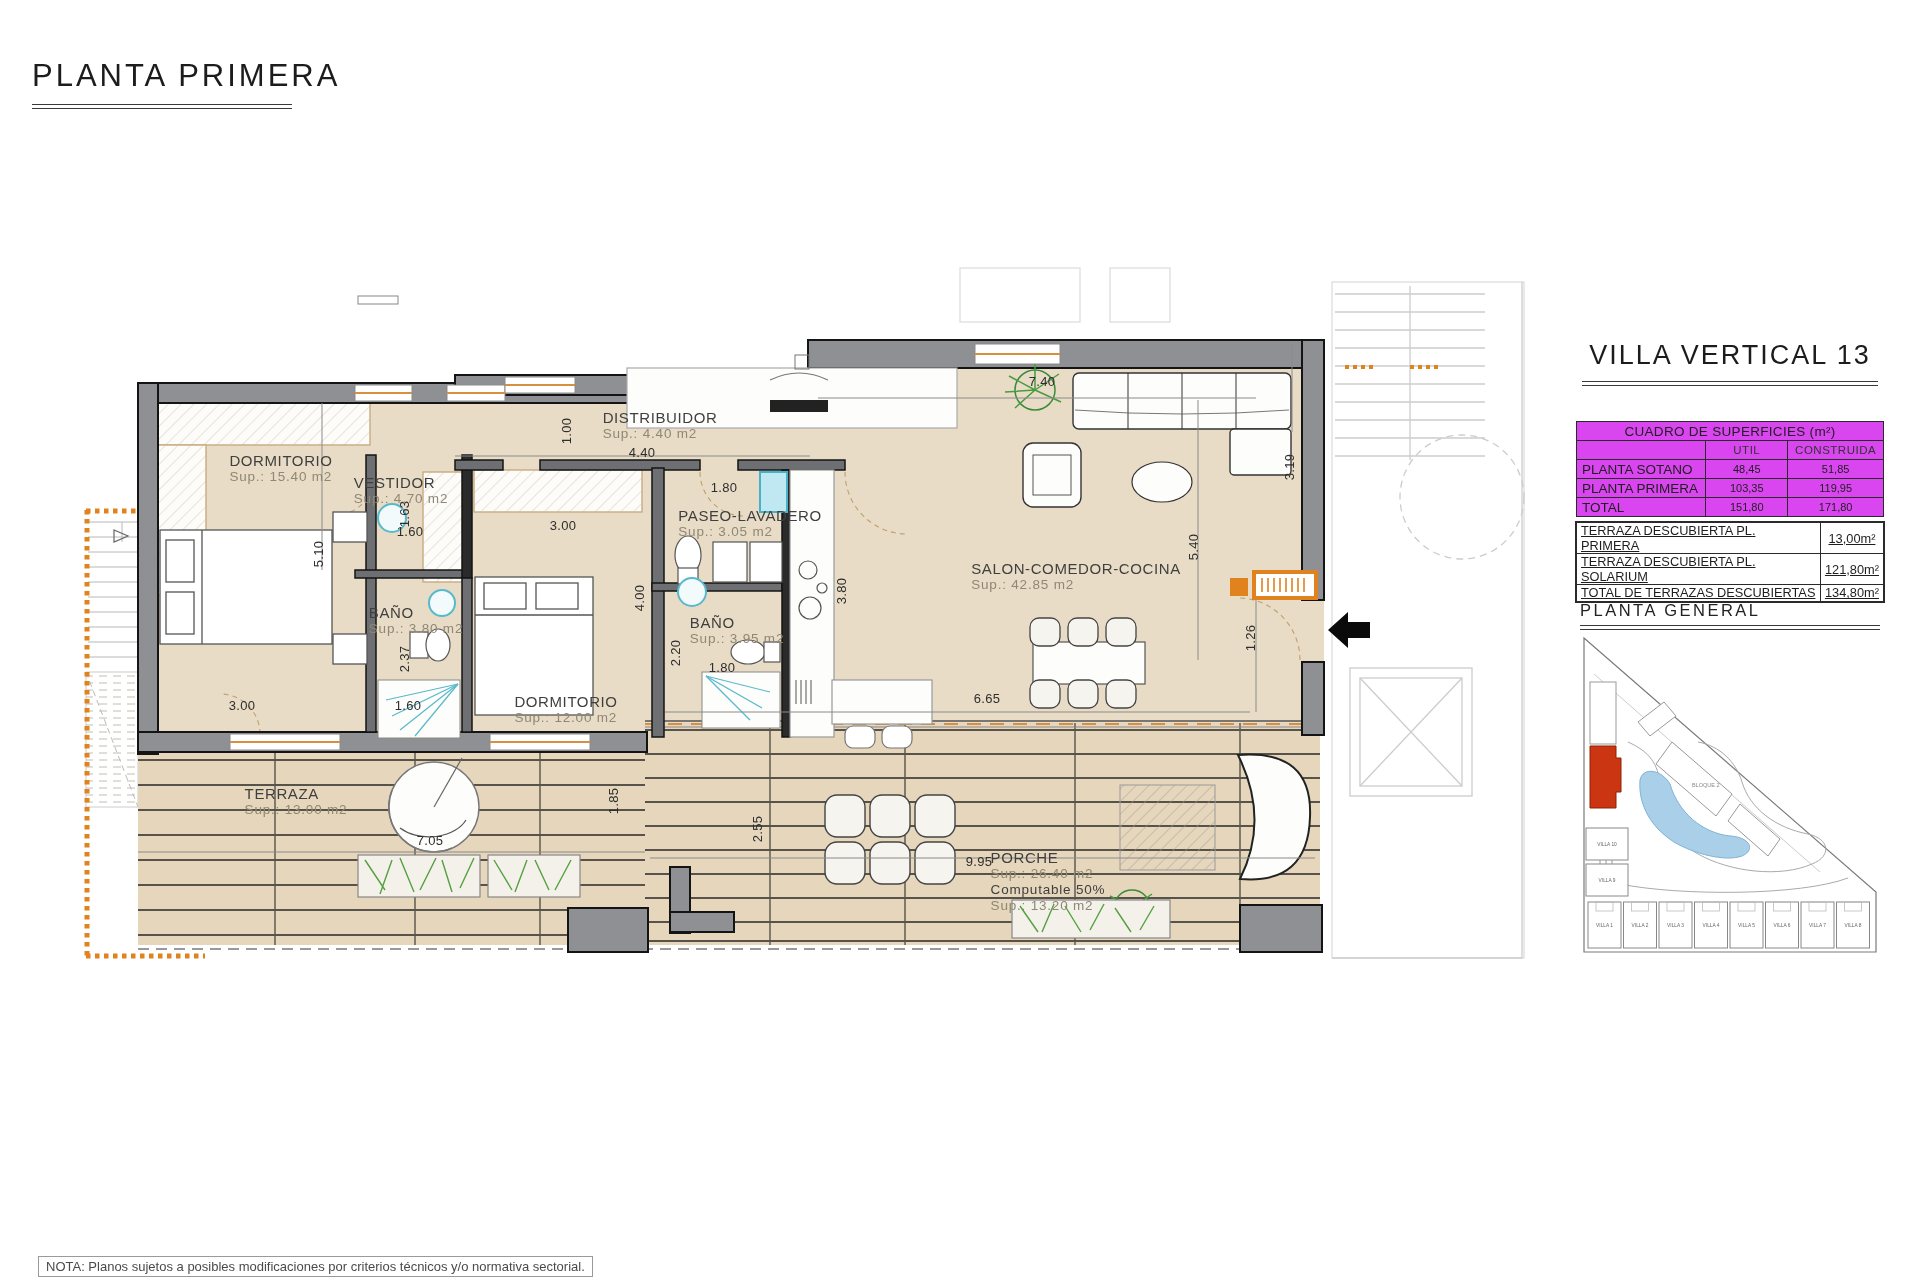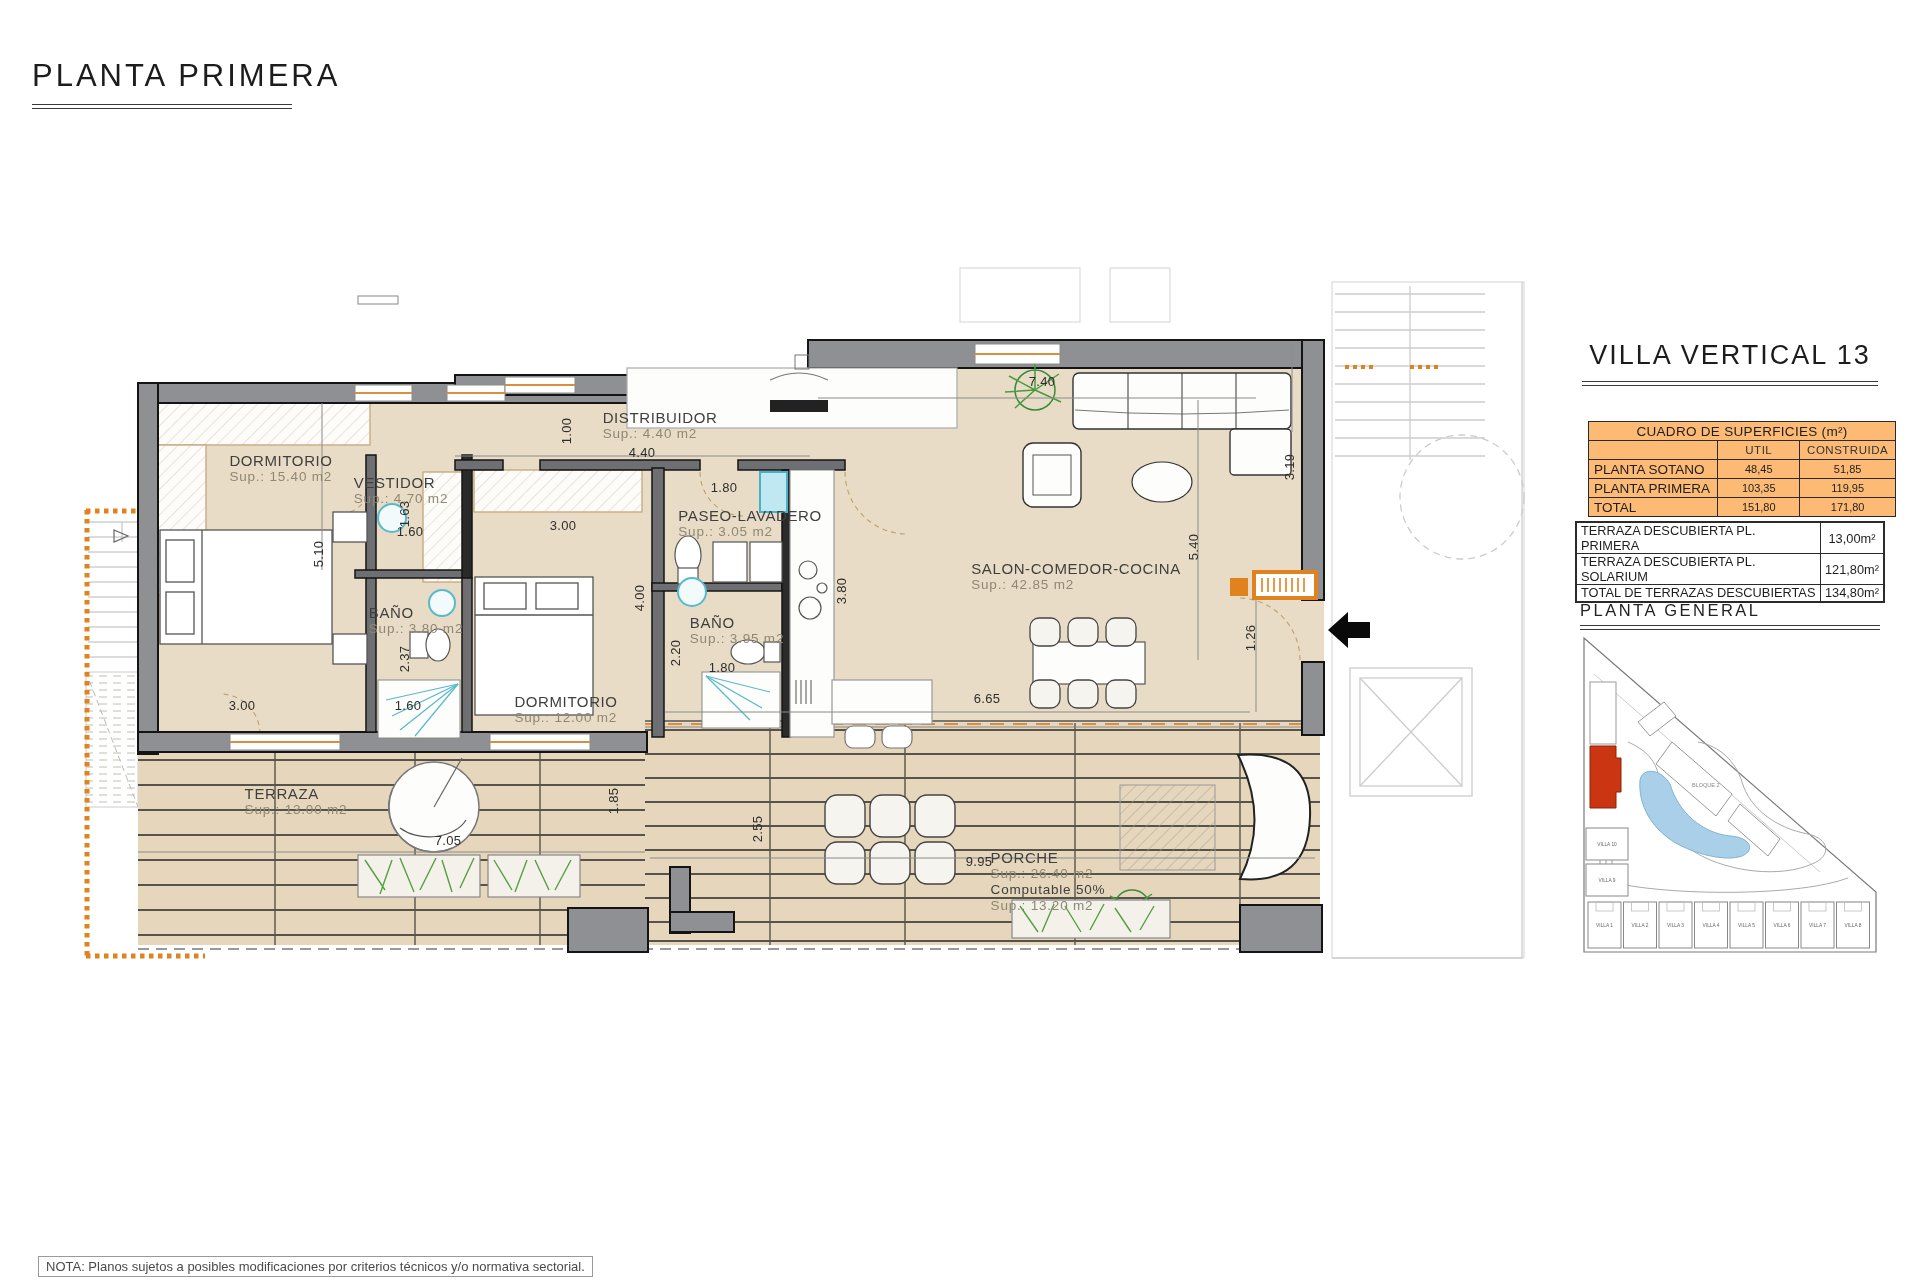--- a/index.html
+++ b/index.html
@@ -10,28 +10,28 @@
   .dbl-rule{position:absolute;border-top:1.5px solid #3a3a3a;border-bottom:1px solid #3a3a3a;height:3px;}
   
   .room{position:absolute;transform:translate(-50%,0);text-align:left;white-space:nowrap;z-index:30;}
   .room .nm{font-size:15px;color:#3f3f3f;letter-spacing:.6px;line-height:17px;}
   .room .sp{font-size:13.5px;color:#8e8874;letter-spacing:.8px;line-height:16px;}
   .room .sp.dk{color:#3f3f3f;}
   .dim{position:absolute;font-size:13px;color:#2e2e2e;transform:translate(-50%,-50%);
        white-space:nowrap;z-index:25;letter-spacing:.3px;}
   .dim.v{transform:translate(-50%,-50%) rotate(-90deg);}
   
-  .tbl{position:absolute;border-collapse:collapse;background:#fdba74;font-size:13px;color:#1e1e1e;margin-left:12px;}
+  .tbl{position:absolute;border-collapse:collapse;background:#d946ef;font-size:13px;color:#1e1e1e;}
   .tbl td,.tbl th{border:1px solid #2a2a2a;padding:1px 5px;font-weight:400;height:16px;}
   .tbl .ttl{text-align:center;font-size:13.5px;letter-spacing:.3px;}
   .tbl .hd{text-align:center;font-size:11.5px;color:#333;letter-spacing:.5px;}
   .tbl .num{text-align:center;font-size:11px;}
   .tbl .lb{font-size:13.5px;}
   .tbl2{position:absolute;border-collapse:collapse;background:#fff;font-size:13px;color:#1e1e1e;}
-  .tbl2 td{border:1px solid #2a2a2a;padding:0 4px;height:15.5px;font-size:12.8px;}
+  .tbl2 td{border:1px solid #2a2a2a;padding:0 4px;height:15.5px;font-size:12.8px;text-decoration:underline;}
   .tbl2 .val{text-align:center;font-size:12.8px;}
   .outer2{outline:1px solid #2a2a2a;}
   
   .note{position:absolute;border:1px solid #9a9a9a;color:#4a4a4a;font-size:13px;
         padding:2px 7px;background:#fff;}
 </style>
 </head>
 <body>
 
 <div class="big-title" style="left:32px;top:58px;font-size:31px;">PLANTA PRIMERA</div>
@@ -414,21 +414,21 @@
 </div>
 
 <span class="dim" style="left:1042px;top:381px;">7.40</span>
 <span class="dim v" style="left:1289px;top:467px;">3.19</span>
 <span class="dim v" style="left:1193px;top:547px;">5.40</span>
 <span class="dim v" style="left:1250px;top:638px;">1.26</span>
 <span class="dim" style="left:987px;top:698px;">6.65</span>
 <span class="dim" style="left:979px;top:846px;margin-top:15px;">9.95</span>
 <span class="dim v" style="left:757px;top:829px;">2.55</span>
 <span class="dim v" style="left:613px;top:801px;">1.85</span>
-<span class="dim" style="left:448px;top:840px;">7.05</span>
+<span class="dim" style="left:430px;top:840px;">7.05</span>
 <span class="dim" style="left:242px;top:705px;">3.00</span>
 <span class="dim v" style="left:318px;top:554px;">5.10</span>
 <span class="dim v" style="left:404px;top:514px;">1.63</span>
 <span class="dim" style="left:410px;top:531px;">1.60</span>
 <span class="dim" style="left:563px;top:525px;">3.00</span>
 <span class="dim v" style="left:404px;top:659px;">2.37</span>
 <span class="dim" style="left:408px;top:705px;">1.60</span>
 <span class="dim v" style="left:566px;top:431px;">1.00</span>
 <span class="dim" style="left:642px;top:452px;">4.40</span>
 <span class="dim" style="left:724px;top:487px;">1.80</span>

